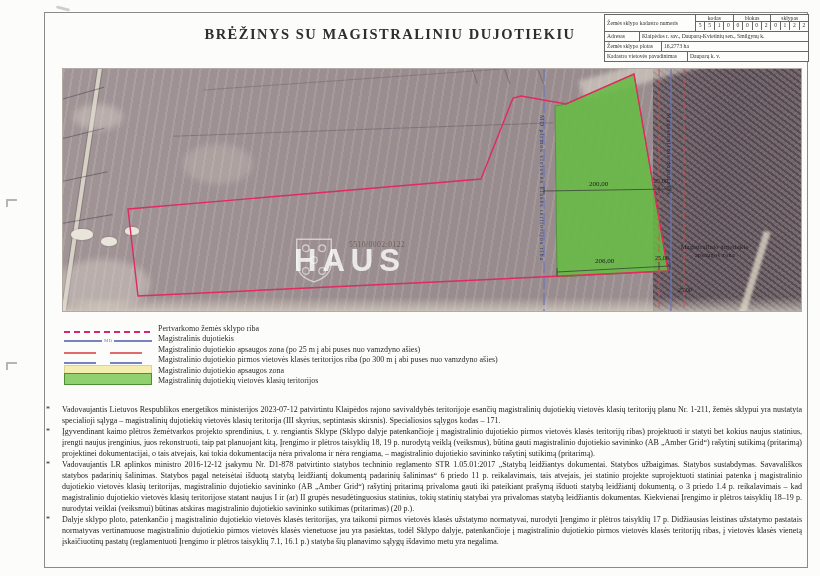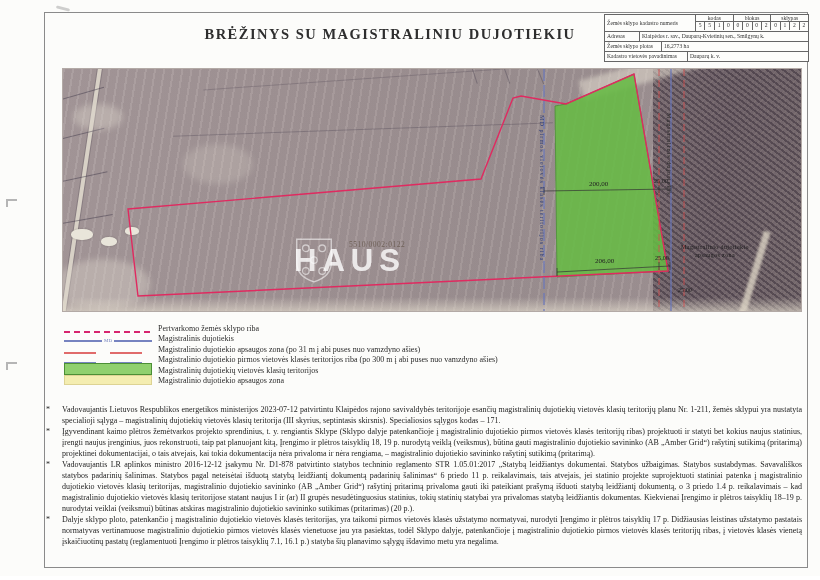--- a/index.html
+++ b/index.html
@@ -213,40 +213,40 @@
         <span class="mk-line"></span>
         <span class="mk-md">MD</span>
         <span class="mk-line"></span>
       </span>
       <span>Magistralinis dujotiekis</span>
     </div>
     <div class="lrow">
       <span class="lmark">
           <span class="mk-dash-red"></span>
         </span>
-      <span>Magistralinio dujotiekio apsaugos zona (po 31 m į abi puses nuo vamzdyno ašies)</span>
+      <span>Magistralinio dujotiekio apsaugos zona (po 25 m į abi puses nuo vamzdyno ašies)</span>
     </div>
     <div class="lrow">
       <span class="lmark">
           <span class="mk-dash-blue"></span>
         </span>
       <span>Magistralinio dujotiekio pirmos vietovės klasės teritorijos riba (po 300 m į abi puses nuo vamzdyno ašies)</span>
     </div>
     <div class="lrow">
       <span class="lmark">
+          <span class="mk-yellow"></span>
+        </span>
+      <span>Magistralinio dujotiekio apsaugos zona</span>
+    </div>
+    <div class="lrow">
+      <span class="lmark">
           <span class="mk-green"></span>
         </span>
       <span>Magistralinių dujotiekių vietovės klasių teritorijos</span>
     </div>
-    <div class="lrow">
-      <span class="lmark">
-          <span class="mk-yellow"></span>
-        </span>
-      <span>Magistralinio dujotiekio apsaugos zona</span>
-    </div>
   </div>
 
   <div class="notes">
     <div class="note">
       <span class="bullet">*</span>
       <span class="ntext">Vadovaujantis Lietuvos Respublikos energetikos ministerijos 2023-07-12 patvirtintu Klaipėdos rajono savivaldybės teritorijoje esančių magistralinių dujotiekių vietovės klasių teritorijų planu Nr. 1-211, žemės sklypui yra nustatyta specialioji sąlyga – magistralinių dujotiekių vietovės klasių teritorija (III skyrius, septintasis skirsnis). Specialiosios sąlygos kodas – 171.</span>
     </div>
     <div class="note">
       <span class="bullet">*</span>
       <span class="ntext">Įgyvendinant kaimo plėtros žemėtvarkos projekto sprendinius, t. y. rengiantis Sklype (Sklypo dalyje patenkančioje į magistralinio dujotiekio pirmos vietovės klasės teritorijų ribas) projektuoti ir statyti bet kokius naujus statinius, įrengti naujus įrenginius, juos rekonstruoti, taip pat planuojant kitą, Įrengimo ir plėtros taisyklių 18, 19 p. nurodytą veiklą (veiksmus), būtina gauti magistralinio dujotiekio savininko (AB „Amber Grid“) rašytinį sutikimą (pritarimą) projektinei dokumentacijai, o tais atvejais, kai tokia dokumentacija nėra privaloma ir nėra rengiama, – magistralinio dujotiekio savininko rašytinį sutikimą (pritarimą).</span>

